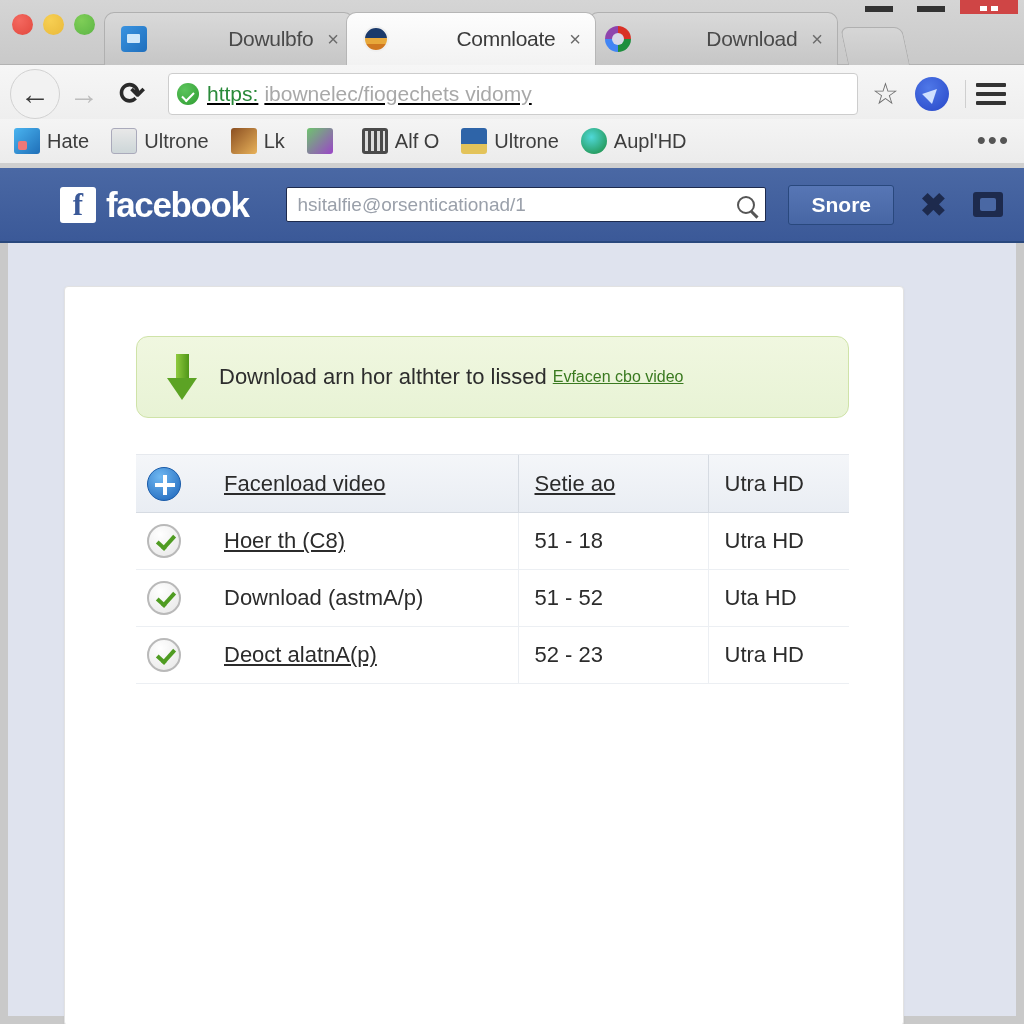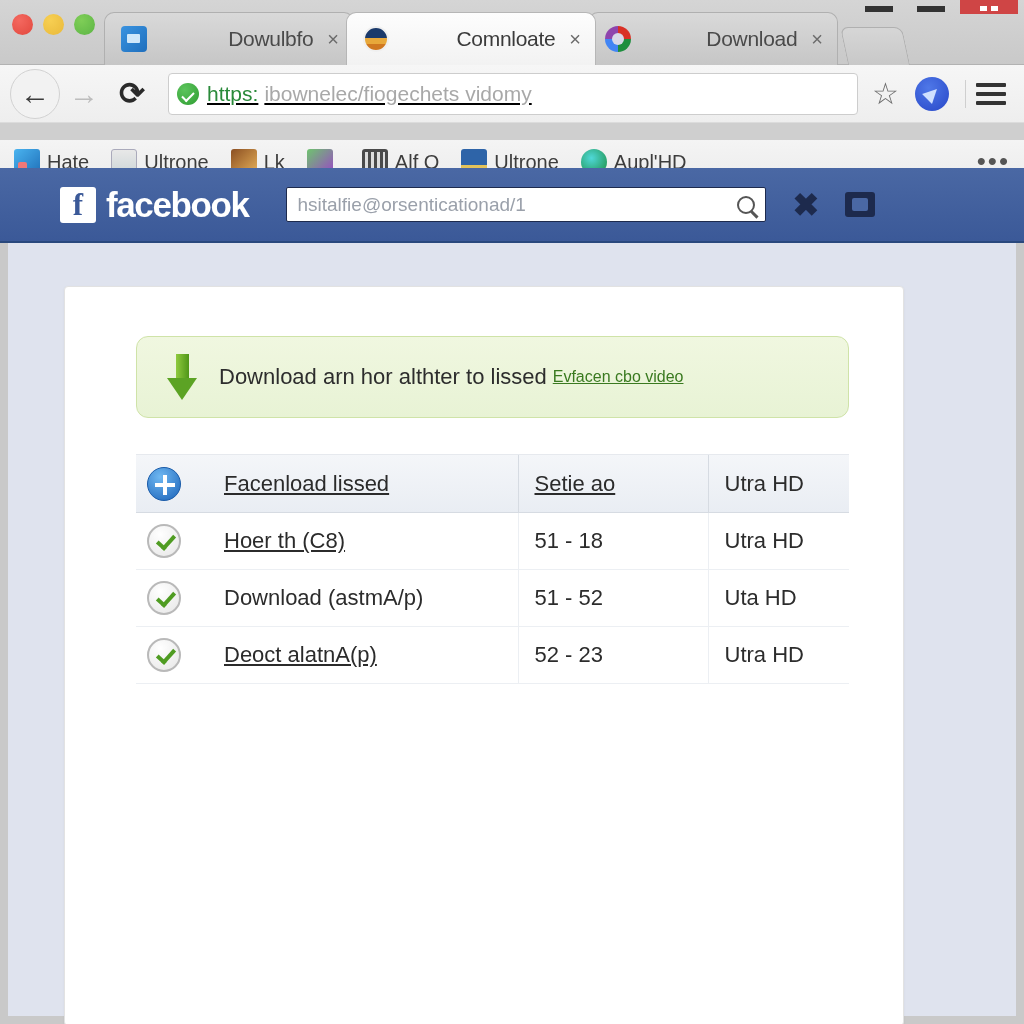--- a/index.html
+++ b/index.html
@@ -183,21 +183,21 @@
     border-right: 7px solid transparent;
     border-bottom: 14px solid #cfe0ff;
     transform: rotate(45deg);
   }
   .divider-v { width:1px; height:28px; background:#cfcfcf; margin:0 10px; flex:0 0 1px;}
   .hamburger { width: 30px; flex: 0 0 30px; margin-right: 8px; }
   .hamburger span { display:block; height: 4px; background:#333; margin: 5px 0; border-radius:1px; }
 
   
   .bookmarks {
-    position: absolute; left: 0; top: 140px;
+    position: absolute; left: 0; top: 119px;
     width: 1024px; height: 45px;
     background: linear-gradient(#f4f4f4, #ececec);
     border-bottom: 1px solid #cfcfcf;
     display: flex; align-items: center;
     padding: 0 14px;
   }
   .bm { display: flex; align-items: center; margin-right: 22px; }
   .bm-ico {
     width: 26px; height: 26px; margin-right: 7px; flex: 0 0 26px;
     border-radius: 3px;
@@ -487,20 +487,21 @@
 
   <div class="fbbar">
     <div class="fb-logo">
       <span class="fb-f">f</span>
       <span class="fb-word">facebook</span>
     </div>
     <div class="fb-search">
       <input type="text" value="hsitalfie@orsenticationad/1" style="">
       <span class="fb-mag"></span>
     </div>
+    <button class="fb-btn">Snore</button>
     <span class="fb-ico fb-friends">✖</span>
     <span class="fb-ico fb-msg"></span>
   </div>
 
   <div class="page">
     <div class="card">
 
       <div class="notice">
         <span class="dl-arrow">
           <span class="shaft"></span>
@@ -510,21 +511,21 @@
         <a class="notice-link" href="#">Evfacen cbo video</a>
       </div>
 
       <table class="tbl">
         <thead>
           <tr>
             <th class="col-ico">
               <span class="ico-plus"></span>
             </th>
             <th class="col-name">
-              <span class="lnk">Facenload lissed</span>
+              <span class="lnk">Facenload video</span>
             </th>
             <th class="col-size">
               <span class="lnk">Setie ao</span>
             </th>
             <th class="col-qual">
               <span>Utra HD</span>
             </th>
           </tr>
         </thead>
         <tbody>

